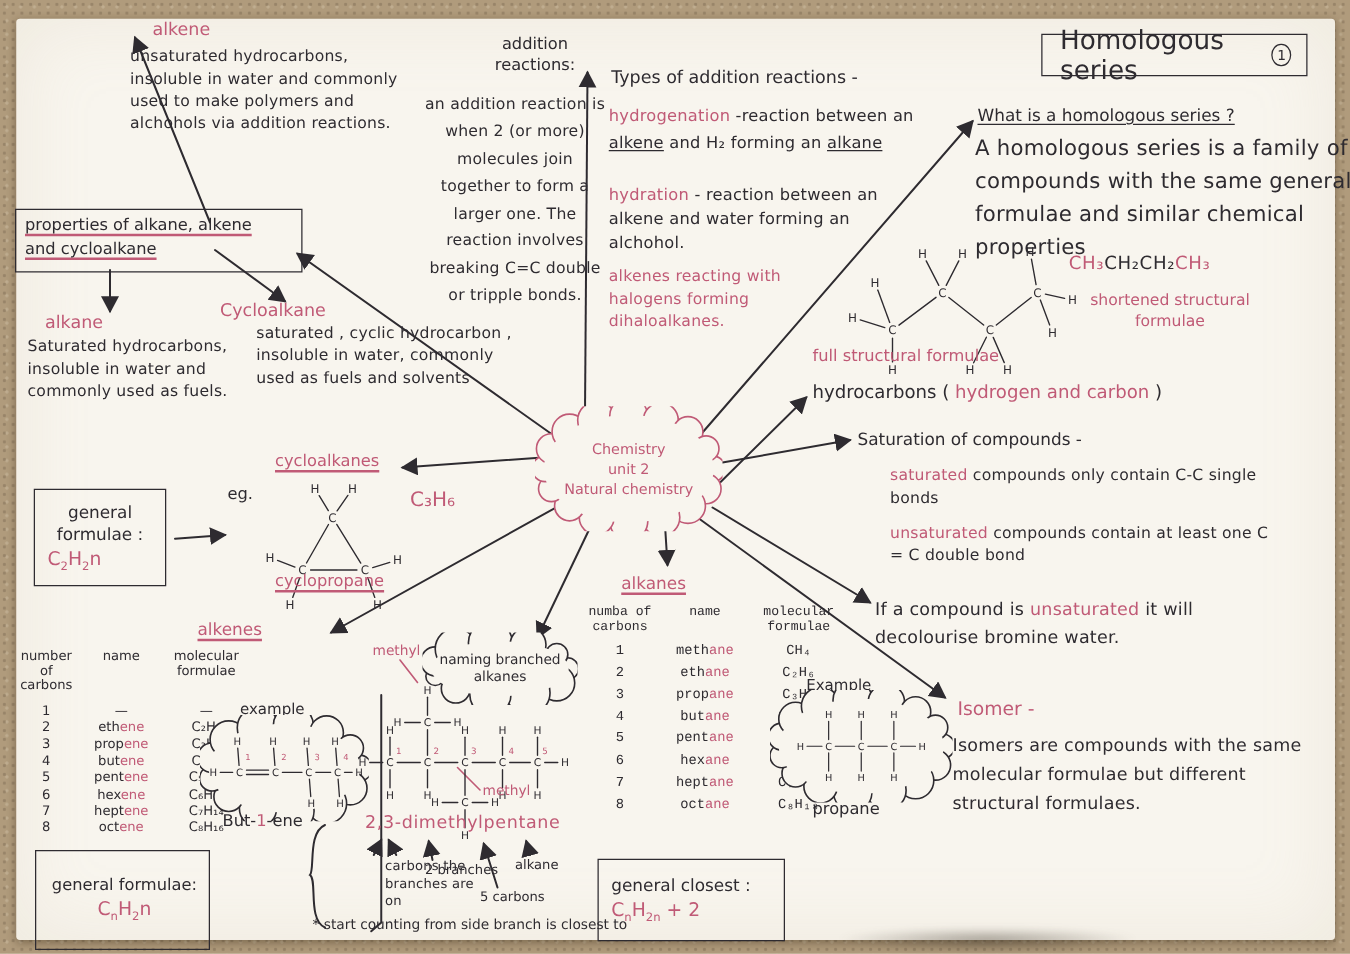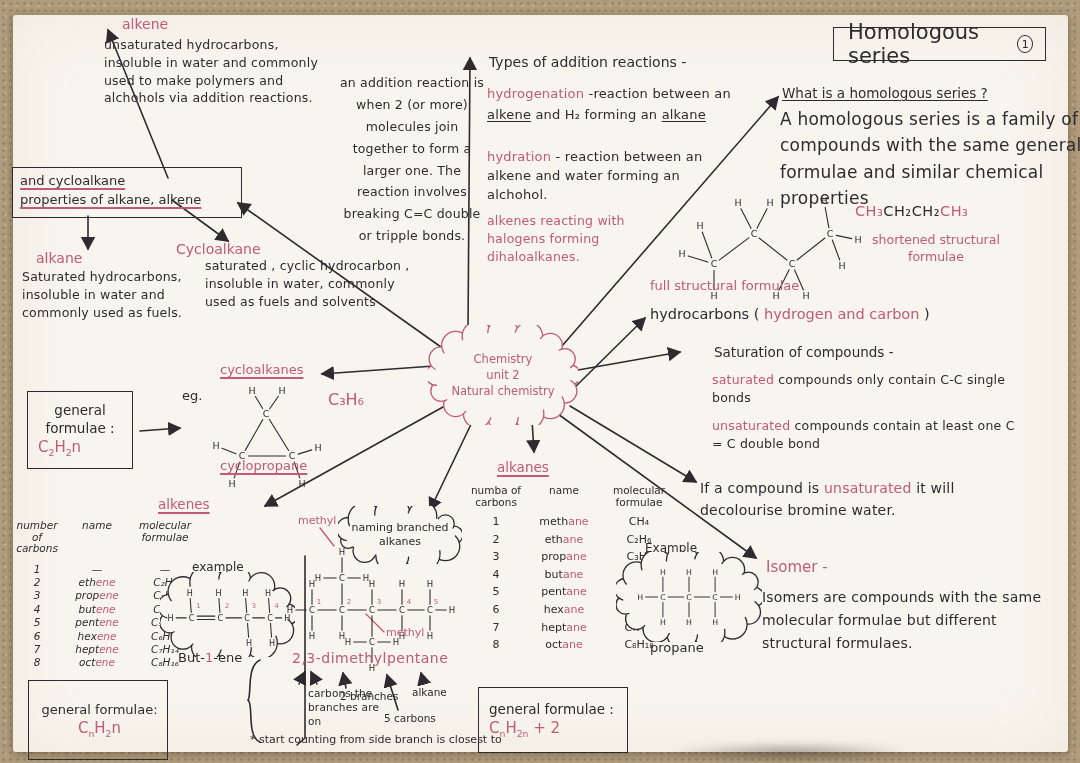--- a/index.html
+++ b/index.html
@@ -36,22 +36,22 @@
   .hbody{line-height:1.42;letter-spacing:.2px;}
   sub{font-size:.62em;}
   .arrowsvg{position:absolute;inset:0;z-index:1;}
   .z2{z-index:2;}
   
   .titlebox{display:flex;align-items:center;justify-content:space-between;padding:0 12px 0 14px;background:transparent;}
   .badge{width:18px;height:18px;border:1.5px solid var(--ink);border-radius:50%;
     display:flex;align-items:center;justify-content:center;font-size:11px;}
   
   .htable .trow{display:grid;align-items:start;}
-  .t-alkenes .trow{grid-template-columns:50px 70px 62px;font-style:italic;}
-  .t-alkanes .trow{grid-template-columns:56px 80px 66px;}
+  .t-alkenes .trow{grid-template-columns:50px 70px 62px;}
+  .t-alkanes .trow{grid-template-columns:56px 80px 66px;font-family:Liberation Mono, monospace;}
   .thead{font-size:10.5px;line-height:1.1;}
   .t-alkenes .tbody .trow{height:13.4px;font-size:10.5px;}
   .t-alkanes .tbody .trow{height:17.6px;font-size:11px;}
   .cell-n{text-align:center;}
   .cell-name{text-align:center;}
   .cell-f{text-align:center;padding-left:4px;}
   
   .cloud{position:absolute;}
   .cloud>svg{position:absolute;inset:0;}
   .cloud-content{position:absolute;inset:0;z-index:3;display:flex;flex-direction:column;align-items:center;justify-content:center;}
@@ -102,30 +102,31 @@
 
   <div class="abs box titlebox" style="left:833px;top:27px;width:213px;height:34px;">
     <span style="font-size:21px;">Homologous series</span>
     <span class="badge">1</span>
   </div>
 
   <div class="abs pink" style="left:122px;top:16px;font-size:14px;">alkene</div>
   <div class="abs hbody" style="left:104px;top:36px;width:228px;font-size:12.5px;">unsaturated hydrocarbons, insoluble in water and commonly used to make polymers and alchohols via addition reactions.</div>
 
   <div class="abs box" style="left:12px;top:167px;width:230px;height:51px;padding:4px 7px;font-size:13px;line-height:1.45;">
+    <div><span class="u-pink">properties of alkane, alkene</span></div>
     <div><span class="u-pink">and cycloalkane</span></div>
-    <div><span class="u-pink">properties of alkane, alkene</span></div>
   </div>
 
   <div class="abs pink" style="left:36px;top:250px;font-size:14px;">alkane</div>
   <div class="abs hbody" style="left:22px;top:268px;width:196px;font-size:12.5px;">Saturated hydrocarbons, insoluble in water and commonly used as fuels.</div>
 
   <div class="abs pink" style="left:176px;top:241px;font-size:14px;">Cycloalkane</div>
   <div class="abs hbody" style="left:205px;top:257px;width:208px;font-size:12.5px;">saturated , cyclic hydrocarbon , insoluble in water, commonly used as fuels and solvents</div>
 
+  <div class="abs ctr" style="left:378px;top:28px;width:100px;font-size:13px;line-height:1.3;">addition reactions:</div>
   <div class="abs ctr hbody" style="left:336px;top:72px;width:152px;font-size:12.5px;line-height:1.75;">an addition reaction is when 2 (or more) molecules join together to form a larger one. The reaction involves breaking C=C double or tripple bonds.</div>
 
   <div class="abs" style="left:489px;top:54px;font-size:14px;">Types of addition reactions -</div>
   <div class="abs hbody" style="left:487px;top:84px;width:278px;font-size:13px;line-height:1.6;">
     <span class="pink">hydrogenation</span><span> -reaction between an </span><span class="u-ink">alkene</span><span> and H₂ forming an </span><span class="u-ink">alkane</span>
   </div>
   <div class="abs hbody" style="left:487px;top:148px;width:242px;font-size:13px;line-height:1.45;">
     <span class="pink">hydration</span><span> - reaction between an alkene and water forming an alchohol.</span>
   </div>
   <div class="abs pink hbody" style="left:487px;top:212px;width:168px;font-size:12.5px;">alkenes reacting with halogens forming dihaloalkanes.</div>
@@ -165,21 +166,21 @@
       <text x="174" y="79.42" text-anchor="middle" font-size="9.5" font-family="&quot;DejaVu Sans&quot;,sans-serif" fill="#2e2b30">H</text>
     </svg>
   <div class="abs pink" style="left:650px;top:278px;font-size:13px;">full structural formulae</div>
   <div class="abs" style="left:855px;top:203px;font-size:14.5px;letter-spacing:.5px;"><span class="pink">CH₃</span><span class="ink">CH₂</span><span class="ink">CH₂</span><span class="pink">CH₃</span></div>
   <div class="abs pink ctr" style="left:856px;top:232px;width:160px;font-size:12.5px;line-height:1.35;text-align:center;">shortened structural formulae</div>
 
   <div class="abs" style="left:650px;top:306px;font-size:14.5px;">
     <span>hydrocarbons ( </span><span class="pink">hydrogen and carbon</span><span> )</span>
   </div>
 
-  <div class="abs" style="left:686px;top:344px;font-size:13.5px;margin-left:28px;">Saturation of compounds -</div>
+  <div class="abs" style="left:686px;top:344px;font-size:13.5px;">Saturation of compounds -</div>
   <div class="abs hbody" style="left:712px;top:371px;width:322px;font-size:12.5px;">
     <span class="pink">saturated</span><span> compounds only contain C-C single bonds</span>
   </div>
   <div class="abs hbody" style="left:712px;top:417px;width:306px;font-size:12.5px;">
     <span class="pink">unsaturated</span><span> compounds contain at least one  C = C  double bond</span>
   </div>
 
   <div class="abs hbody" style="left:700px;top:477px;width:312px;font-size:14px;line-height:1.6;">
     <span>If a compound is </span><span class="pink">unsaturated</span><span> it will decolourise bromine water.</span>
   </div>
@@ -533,19 +534,19 @@
           <text x="68" y="20.24" text-anchor="middle" font-size="9" font-family="&quot;DejaVu Sans&quot;,sans-serif" fill="#2e2b30">H</text>
           <text x="68" y="78.24" text-anchor="middle" font-size="9" font-family="&quot;DejaVu Sans&quot;,sans-serif" fill="#2e2b30">H</text>
           <text x="98" y="20.24" text-anchor="middle" font-size="9" font-family="&quot;DejaVu Sans&quot;,sans-serif" fill="#2e2b30">H</text>
           <text x="98" y="78.24" text-anchor="middle" font-size="9" font-family="&quot;DejaVu Sans&quot;,sans-serif" fill="#2e2b30">H</text>
           <text x="124" y="49.24" text-anchor="middle" font-size="9" font-family="&quot;DejaVu Sans&quot;,sans-serif" fill="#2e2b30">H</text>
         </svg>
     </div>
   </div>
   <div class="abs" style="left:650px;top:640px;font-size:13px;">propane</div>
   <div class="abs box genbox" style="left:478px;top:687px;width:150px;height:66px;align-items:flex-start;padding-left:10px;">
-    <div style="font-size:13.5px;">general formulae :</div>
+    <div style="font-size:13.5px;">general closest :</div>
     <div class="pink" style="font-size:15px;"><span>C</span><sub>n</sub><span>H</span><sub>2n</sub><span> + 2</span></div>
   </div>
 
   <div class="abs" style="left:670px;top:742px;width:240px;height:20px;border-radius:50%;
        background:radial-gradient(closest-side, rgba(70,62,50,.45), rgba(70,62,50,0));filter:blur(3px);"></div>
 </div>
 
 </body></html>

